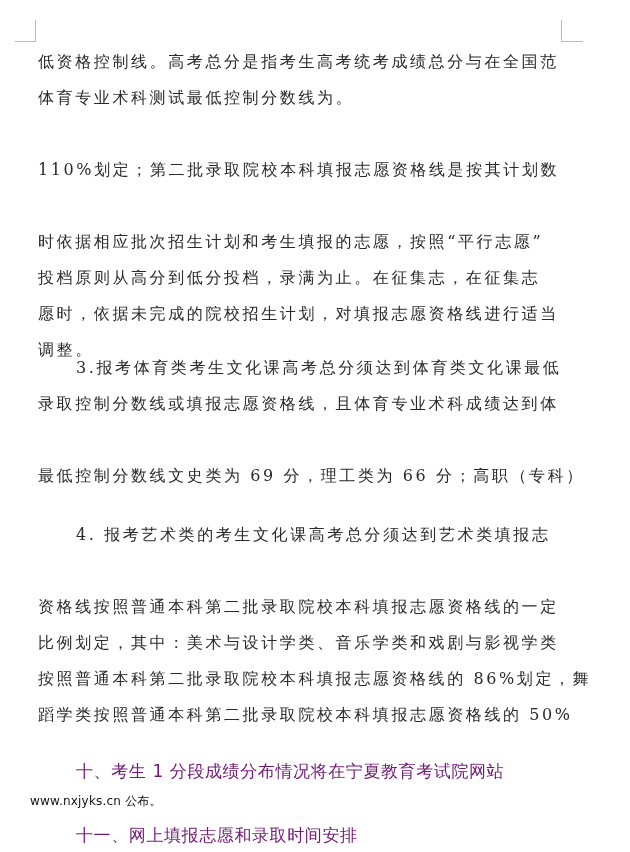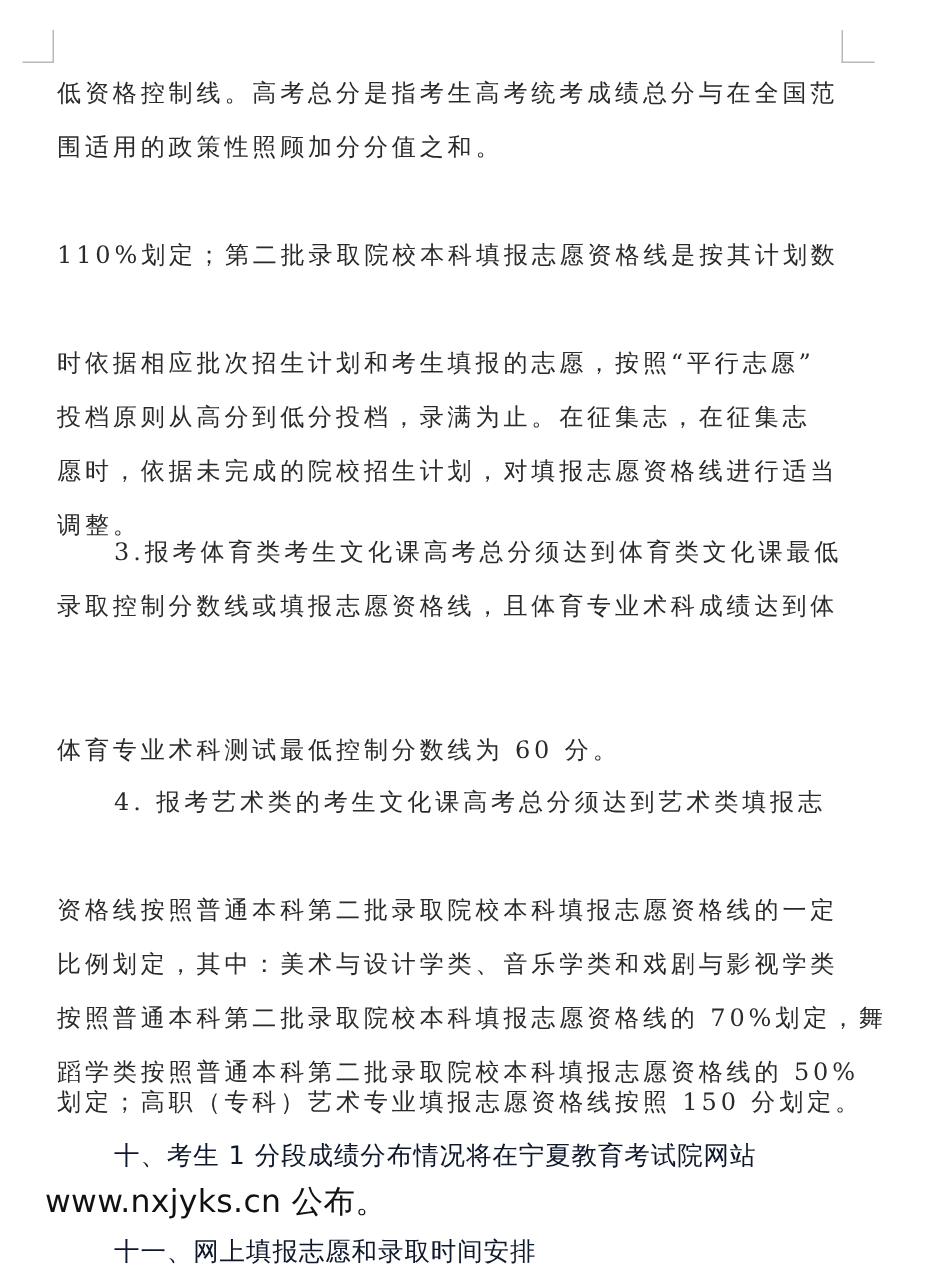--- a/index.html
+++ b/index.html
@@ -11,51 +11,50 @@
   .line {
     position: absolute; left: 38px; white-space: nowrap;
     font-family: "DejaVu Serif", "Liberation Serif", serif;
     font-size: 16px; color: #2a2a2a; letter-spacing: 2.6px; line-height: 22px;
     transform-origin: left center;
   }
   .line.indent { left: 76px; }
   .heading {
     position: absolute; white-space: nowrap;
     font-family: "DejaVu Sans", "Liberation Sans", sans-serif;
-    font-size: 17px; color: #0f172a; letter-spacing: 0.6px; line-height: 22px;
+    font-size: 17px; color: #701a75; letter-spacing: 0.6px; line-height: 22px;
   }
   .heading.indent { left: 76px; }
-  .url { left: 30px; font-family: "DejaVu Sans", "Liberation Sans", sans-serif; font-size: 21px; letter-spacing: 0.2px; color:#111; }
+  .url { left: 30px; font-family: "DejaVu Sans", "Liberation Sans", sans-serif; font-size: 12px; letter-spacing: 0.2px; color:#111; }
 </style>
 </head>
 <body>
 
 <div class="page">
   <div class="corner tl"></div>
   <div class="corner tr"></div>
 
   <div class="line" style="top:51px">低资格控制线。高考总分是指考生高考统考成绩总分与在全国范</div>
-  <div class="line" style="top:87px">围适用的政策性照顾加分分值之和。</div>
+  <div class="line" style="top:87px">体育专业术科测试最低控制分数线为。</div>
 
   <div class="line" style="top:159px">110%划定；第二批录取院校本科填报志愿资格线是按其计划数</div>
   <div class="line" style="top:231px">时依据相应批次招生计划和考生填报的志愿，按照“平行志愿”</div>
   <div class="line" style="top:267px">投档原则从高分到低分投档，录满为止。在征集志，在征集志</div>
   <div class="line" style="top:303px">愿时，依据未完成的院校招生计划，对填报志愿资格线进行适当</div>
   <div class="line" style="top:339px">调整。</div>
 
   <div class="line indent" style="top:357px">3.报考体育类考生文化课高考总分须达到体育类文化课最低</div>
   <div class="line" style="top:393px">录取控制分数线或填报志愿资格线，且体育专业术科成绩达到体</div>
-  <div class="line" style="top:489px">体育专业术科测试最低控制分数线为 60 分。</div>
+  <div class="line" style="top:465px">最低控制分数线文史类为 69 分，理工类为 66 分；高职（专科）</div>
 
   <div class="line indent" style="top:524px">4. 报考艺术类的考生文化课高考总分须达到艺术类填报志</div>
   <div class="line" style="top:596px">资格线按照普通本科第二批录取院校本科填报志愿资格线的一定</div>
   <div class="line" style="top:632px">比例划定，其中：美术与设计学类、音乐学类和戏剧与影视学类</div>
-  <div class="line" style="top:668px">按照普通本科第二批录取院校本科填报志愿资格线的 70%划定，舞</div>
+  <div class="line" style="top:668px">按照普通本科第二批录取院校本科填报志愿资格线的 86%划定，舞</div>
   <div class="line" style="top:704px">蹈学类按照普通本科第二批录取院校本科填报志愿资格线的 50%</div>
-  <div class="line" style="top:724px">划定；高职（专科）艺术专业填报志愿资格线按照 150 分划定。</div>
 
   <div class="heading indent" style="top:760px">十、考生 1 分段成绩分布情况将在宁夏教育考试院网站</div>
   <div class="heading url" style="top:790px">
     <span>www.nxjyks.cn</span><span> 公布。</span>
   </div>
 
   <div class="heading indent" style="top:824px">十一、网上填报志愿和录取时间安排</div>
 </div>
 
 </body></html>

